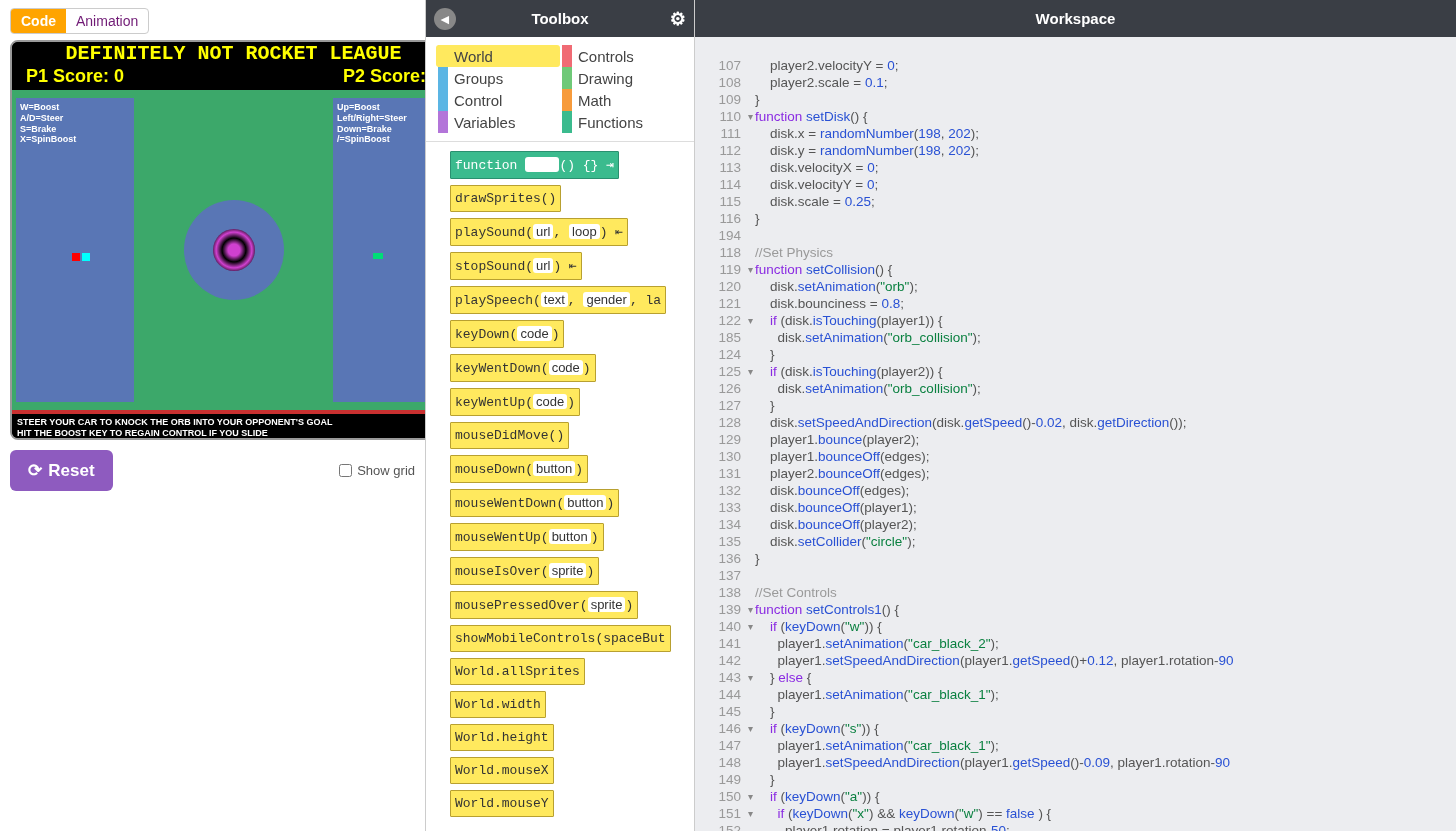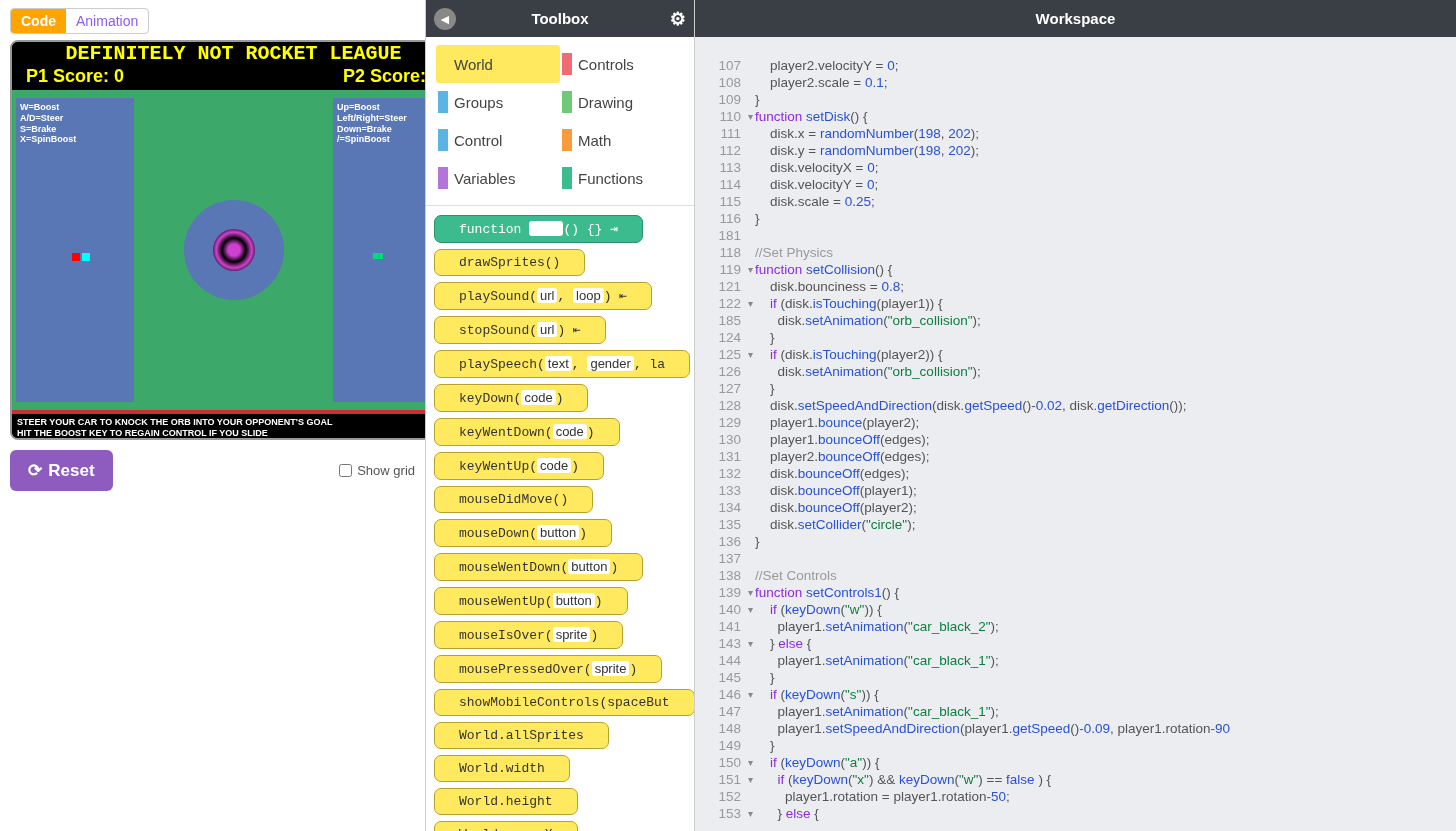--- a/index.html
+++ b/index.html
@@ -2,21 +2,21 @@
 <html><head>
 <meta charset="utf-8">
 <style>
 * { margin:0; padding:0; box-sizing:border-box; font-family:Arial, Helvetica, sans-serif; }
 body { background:#fff; width:1456px; height:831px; overflow:hidden; display:flex; }
 
 .left-panel { width:425px; flex-shrink:0; background:#fff; padding:8px 10px; }
 .tab-row { display:flex; gap:0; border:1px solid #ccc; border-radius:4px; width:fit-content; }
 .tab { padding:4px 10px; font-size:14px; cursor:pointer; }
 .tab.active { background:#ffa400; color:#fff; border-radius:3px 0 0 3px; font-weight:bold; }
-.tab.inactive { color:#8b5cf6; }
+.tab.inactive { color:#701a75; }
 
 .game-preview { width:447px; height:400px; border:2px solid #999; border-radius:8px; background:#000; margin-top:6px; position:relative; overflow:hidden; }
 .game-header { background:#000; color:#ffff00; font-family:'Courier New',monospace; font-weight:bold; text-align:center; font-size:20px; line-height:1; padding:2px 0; }
 .game-score { background:#000; color:#ffff00; font-family:'Courier New',monospace; font-weight:bold; display:flex; justify-content:space-between; padding:0 14px 3px; font-size:18px; }
 .game-field { position:relative; background:#3ca86a; height:320px; }
 .blue-zone { position:absolute; background:#5976b5; top:8px; bottom:8px; width:118px; }
 .blue-zone.left { left:4px; }
 .blue-zone.right { right:4px; }
 .zone-text { color:#fff; font-size:9px; font-weight:bold; line-height:1.2; padding:4px; }
 .circle { position:absolute; border-radius:50%; left:50%; top:50%; transform:translate(-50%,-50%); }
@@ -30,26 +30,26 @@
 .control-row { display:flex; justify-content:space-between; align-items:center; margin-top:10px; }
 .reset-btn { background:#8e5bbf; color:#fff; border:none; border-radius:6px; padding:10px 18px; font-size:17px; font-weight:bold; display:flex; align-items:center; gap:6px; cursor:pointer; }
 .show-grid { font-size:13px; color:#555; display:flex; align-items:center; gap:5px; }
 
 .mid-panel { width:270px; flex-shrink:0; background:#fff; display:flex; flex-direction:column; border-left:1px solid #ccc; border-right:1px solid #ccc; }
 .dark-header { background:#3a3e45; color:#fff; height:37px; display:flex; align-items:center; justify-content:center; position:relative; font-size:15px; font-weight:bold; }
 .back-btn { position:absolute; left:8px; width:22px; height:22px; background:#888; border-radius:50%; display:flex; align-items:center; justify-content:center; color:#fff; cursor:pointer; }
 .gear-btn { position:absolute; right:8px; color:#fff; font-size:18px; cursor:pointer; }
 
 .category-grid { display:grid; grid-template-columns:1fr 1fr; padding:8px 10px; border-bottom:1px solid #ddd; }
-.cat-item { display:flex; align-items:center; gap:6px; padding:8px 2px; font-size:15px; color:#444; cursor:pointer; }
+.cat-item { display:flex; align-items:center; gap:6px; padding:0 2px; font-size:15px; color:#444; cursor:pointer; }
 .cat-swatch { width:10px; height:22px; }
 .cat-item.active { background:#ffe95e; border-radius:3px; }
 
 .block-list { flex:1; overflow-y:auto; padding:6px 8px; }
-.block-item { display:inline-block; background:#ffe95e; border:1px solid #b8a030; border-radius:7px; padding:5px 24px; margin:3px 0; font-family:'Courier New',monospace; font-size:13px; color:#333; cursor:grab; white-space:nowrap; }
+.block-item { display:inline-block; background:#ffe95e; border:1px solid #b8a030; border-radius:1px; padding:5px 4px; margin:3px 16px; font-family:'Courier New',monospace; font-size:13px; color:#333; cursor:grab; white-space:nowrap; }
 .block-item.green { background:#3bbb8e; color:#fff; border-color:#2a9070; }
 .block-item span.pill { background:#fff; border-radius:3px; padding:0 3px; }
 
 .right-panel { flex:1; background:#fff; display:flex; flex-direction:column; }
 .code-area { flex:1; background:#ecedf0; overflow:auto; font-family:Menlo,Monaco,'Courier New',monospace; font-size:13.5px; line-height:17px; padding-top:20px; }
 .code-line { display:flex; white-space:pre; }
 .gutter { width:60px; text-align:right; color:#999; padding-right:14px; flex-shrink:0; position:relative; user-select:none; }
 .fold { position:absolute; right:2px; color:#888; font-size:10px; }
 .ct { color:#555; }
 .kw { color:#8a2be2; }
@@ -159,23 +159,24 @@
       <div class="code-line"><div class="gutter">107</div><div class="ct">    player2.velocityY <span class="op">=</span> <span class="num">0</span>;</div></div>
       <div class="code-line"><div class="gutter">108</div><div class="ct">    player2.scale <span class="op">=</span> <span class="num">0.1</span>;</div></div>
       <div class="code-line"><div class="gutter">109</div><div class="ct">}</div></div>
       <div class="code-line"><div class="gutter">110<span class="fold">▾</span></div><div class="ct"><span class="kw">function</span> <span class="fn">setDisk</span>() {</div></div>
       <div class="code-line"><div class="gutter">111</div><div class="ct">    disk.x <span class="op">=</span> <span class="fn">randomNumber</span>(<span class="num">198</span>, <span class="num">202</span>);</div></div>
       <div class="code-line"><div class="gutter">112</div><div class="ct">    disk.y <span class="op">=</span> <span class="fn">randomNumber</span>(<span class="num">198</span>, <span class="num">202</span>);</div></div>
       <div class="code-line"><div class="gutter">113</div><div class="ct">    disk.velocityX <span class="op">=</span> <span class="num">0</span>;</div></div>
       <div class="code-line"><div class="gutter">114</div><div class="ct">    disk.velocityY <span class="op">=</span> <span class="num">0</span>;</div></div>
       <div class="code-line"><div class="gutter">115</div><div class="ct">    disk.scale <span class="op">=</span> <span class="num">0.25</span>;</div></div>
       <div class="code-line"><div class="gutter">116</div><div class="ct">}</div></div>
-      <div class="code-line"><div class="gutter">181</div><div class="ct"></div></div>
+      <div class="code-line"><div class="gutter">194</div><div class="ct"></div></div>
       <div class="code-line"><div class="gutter">118</div><div class="ct"><span class="com">//Set Physics</span></div></div>
       <div class="code-line"><div class="gutter">119<span class="fold">▾</span></div><div class="ct"><span class="kw">function</span> <span class="fn">setCollision</span>() {</div></div>
+      <div class="code-line"><div class="gutter">120</div><div class="ct">    disk.<span class="fn">setAnimation</span>(<span class="str">"orb"</span>);</div></div>
       <div class="code-line"><div class="gutter">121</div><div class="ct">    disk.bounciness <span class="op">=</span> <span class="num">0.8</span>;</div></div>
       <div class="code-line"><div class="gutter">122<span class="fold">▾</span></div><div class="ct">    <span class="kw">if</span> (disk.<span class="fn">isTouching</span>(player1)) {</div></div>
       <div class="code-line"><div class="gutter">185</div><div class="ct">      disk.<span class="fn">setAnimation</span>(<span class="str">"orb_collision"</span>);</div></div>
       <div class="code-line"><div class="gutter">124</div><div class="ct">    }</div></div>
       <div class="code-line"><div class="gutter">125<span class="fold">▾</span></div><div class="ct">    <span class="kw">if</span> (disk.<span class="fn">isTouching</span>(player2)) {</div></div>
       <div class="code-line"><div class="gutter">126</div><div class="ct">      disk.<span class="fn">setAnimation</span>(<span class="str">"orb_collision"</span>);</div></div>
       <div class="code-line"><div class="gutter">127</div><div class="ct">    }</div></div>
       <div class="code-line"><div class="gutter">128</div><div class="ct">    disk.<span class="fn">setSpeedAndDirection</span>(disk.<span class="fn">getSpeed</span>()<span class="op">-</span><span class="num">0.02</span>, disk.<span class="fn">getDirection</span>());</div></div>
       <div class="code-line"><div class="gutter">129</div><div class="ct">    player1.<span class="fn">bounce</span>(player2);</div></div>
       <div class="code-line"><div class="gutter">130</div><div class="ct">    player1.<span class="fn">bounceOff</span>(edges);</div></div>
@@ -183,20 +184,21 @@
       <div class="code-line"><div class="gutter">132</div><div class="ct">    disk.<span class="fn">bounceOff</span>(edges);</div></div>
       <div class="code-line"><div class="gutter">133</div><div class="ct">    disk.<span class="fn">bounceOff</span>(player1);</div></div>
       <div class="code-line"><div class="gutter">134</div><div class="ct">    disk.<span class="fn">bounceOff</span>(player2);</div></div>
       <div class="code-line"><div class="gutter">135</div><div class="ct">    disk.<span class="fn">setCollider</span>(<span class="str">"circle"</span>);</div></div>
       <div class="code-line"><div class="gutter">136</div><div class="ct">}</div></div>
       <div class="code-line"><div class="gutter">137</div><div class="ct"></div></div>
       <div class="code-line"><div class="gutter">138</div><div class="ct"><span class="com">//Set Controls</span></div></div>
       <div class="code-line"><div class="gutter">139<span class="fold">▾</span></div><div class="ct"><span class="kw">function</span> <span class="fn">setControls1</span>() {</div></div>
       <div class="code-line"><div class="gutter">140<span class="fold">▾</span></div><div class="ct">    <span class="kw">if</span> (<span class="fn">keyDown</span>(<span class="str">"w"</span>)) {</div></div>
       <div class="code-line"><div class="gutter">141</div><div class="ct">      player1.<span class="fn">setAnimation</span>(<span class="str">"car_black_2"</span>);</div></div>
+      <div class="code-line"><div class="gutter">142</div><div class="ct">      player1.<span class="fn">setSpeedAndDirection</span>(player1.<span class="fn">getSpeed</span>()<span class="op">+</span><span class="num">0.12</span>, player1.rotation<span class="op">-</span><span class="num">90</span></div></div>
       <div class="code-line"><div class="gutter">143<span class="fold">▾</span></div><div class="ct">    } <span class="kw">else</span> {</div></div>
       <div class="code-line"><div class="gutter">144</div><div class="ct">      player1.<span class="fn">setAnimation</span>(<span class="str">"car_black_1"</span>);</div></div>
       <div class="code-line"><div class="gutter">145</div><div class="ct">    }</div></div>
       <div class="code-line"><div class="gutter">146<span class="fold">▾</span></div><div class="ct">    <span class="kw">if</span> (<span class="fn">keyDown</span>(<span class="str">"s"</span>)) {</div></div>
       <div class="code-line"><div class="gutter">147</div><div class="ct">      player1.<span class="fn">setAnimation</span>(<span class="str">"car_black_1"</span>);</div></div>
       <div class="code-line"><div class="gutter">148</div><div class="ct">      player1.<span class="fn">setSpeedAndDirection</span>(player1.<span class="fn">getSpeed</span>()<span class="op">-</span><span class="num">0.09</span>, player1.rotation<span class="op">-</span><span class="num">90</span></div></div>
       <div class="code-line"><div class="gutter">149</div><div class="ct">    }</div></div>
       <div class="code-line"><div class="gutter">150<span class="fold">▾</span></div><div class="ct">    <span class="kw">if</span> (<span class="fn">keyDown</span>(<span class="str">"a"</span>)) {</div></div>
       <div class="code-line"><div class="gutter">151<span class="fold">▾</span></div><div class="ct">      <span class="kw">if</span> (<span class="fn">keyDown</span>(<span class="str">"x"</span>) <span class="op">&amp;&amp;</span> <span class="fn">keyDown</span>(<span class="str">"w"</span>) <span class="op">==</span> <span class="num">false</span> ) {</div></div>
       <div class="code-line"><div class="gutter">152</div><div class="ct">        player1.rotation <span class="op">=</span> player1.rotation<span class="op">-</span><span class="num">50</span>;</div></div>

